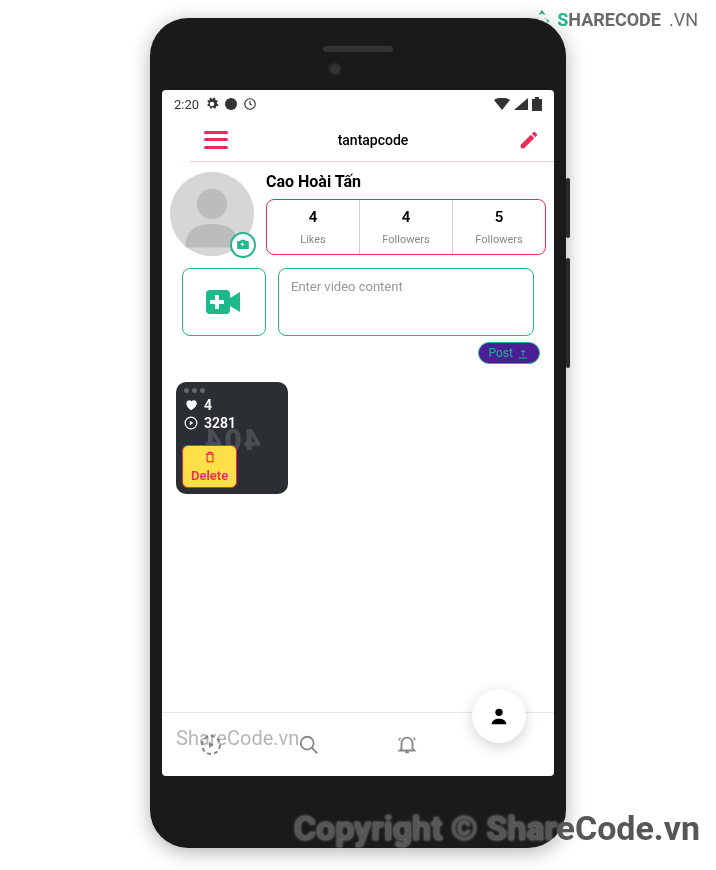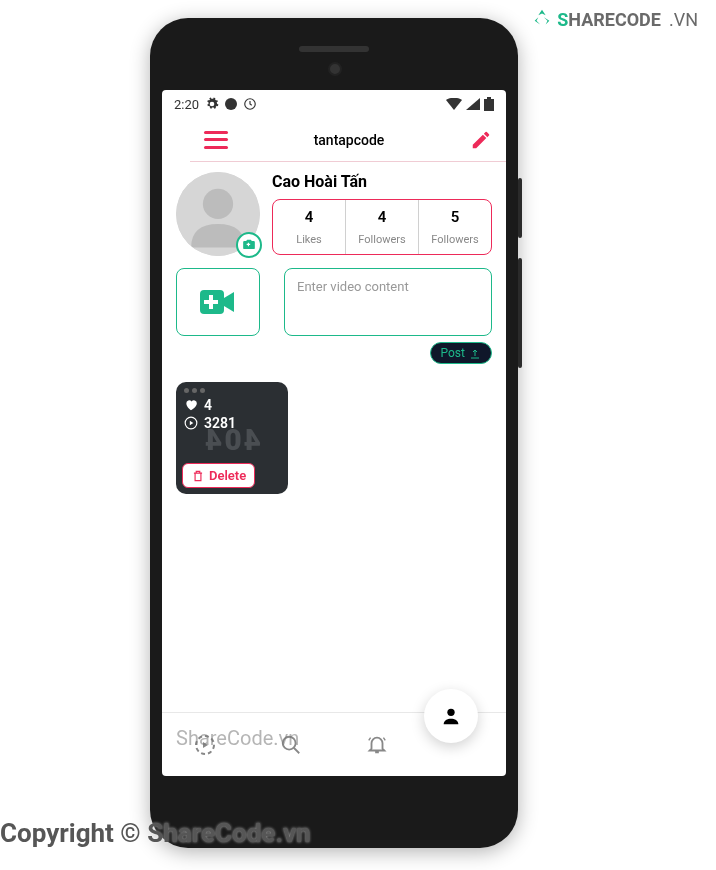--- a/index.html
+++ b/index.html
@@ -7,21 +7,21 @@
   font-family: -apple-system, BlinkMacSystemFont, "Segoe UI", Roboto, sans-serif;
   background: #fff;
   width: 716px;
   height: 870px;
   position: relative;
 }
 .phone-frame {
   position: absolute;
   left: 150px;
   top: 18px;
-  width: 368px;
+  width: 416px;
   height: 830px;
   background: #1a1a1a;
   border-radius: 38px;
   padding: 12px;
   box-shadow: 0 4px 20px rgba(0,0,0,0.3);
 }
 .phone-buttons-right {
   position: absolute;
   right: -4px;
   top: 160px;
@@ -90,21 +90,21 @@
   justify-content: space-between;
   padding: 0 14px;
   border-bottom: 1px solid #f0ccd4;
   margin-left: 28px;
 }
 .hamburger { width: 24px; height: 18px; display: flex; flex-direction: column; justify-content: space-between; }
 .hamburger span { height: 3px; background: #ed2a59; border-radius: 2px; }
 .header-title { font-size: 14px; font-weight: 500; color: #000; }
 .edit-icon { color: #ed2a59; }
 .profile-section {
-  padding: 10px 14px 8px;
+  padding: 10px 8px 8px;
   display: flex;
   gap: 12px;
   align-items: flex-start;
 }
 .avatar-wrap { position: relative; width: 84px; height: 84px; }
 .avatar {
   width: 84px; height: 84px; border-radius: 50%;
   background: #d6d6d6;
   display: flex; align-items: center; justify-content: center;
   overflow: hidden;
@@ -128,23 +128,23 @@
 .stat {
   flex: 1;
   text-align: center;
   padding: 8px 4px;
   border-right: 1px solid #d0d0d0;
 }
 .stat:last-child { border-right: none; }
 .stat-num { font-size: 15px; font-weight: 600; color: #000; }
 .stat-label { font-size: 11px; color: #888; margin-top: 7px; }
 .compose-row {
-  padding: 4px 14px 6px;
-  display: flex;
-  gap: 24px;
+  padding: 4px 20px 6px;
+  display: flex;
+  gap: 12px;
   align-items: stretch;
 }
 .upload-btn {
   width: 84px; height: 68px;
   border: 1.5px solid #1db98a;
   border-radius: 8px;
   display: flex; align-items: center; justify-content: center;
   color: #1db98a;
   background: #fff;
 }
@@ -161,21 +161,21 @@
   display: flex;
   justify-content: flex-end;
 }
 .post-btn {
   border: 1.5px solid #1db98a;
   border-radius: 14px;
   padding: 3px 10px;
   font-size: 12px;
   color: #1db98a;
   display: flex; align-items: flex-end; gap: 4px;
-  background: #0f172a;
+  background: #4c1d95;
 }
 .video-grid {
   padding: 8px 14px;
 }
 .video-card {
   width: 112px;
   height: 112px;
   background: #2b2f33;
   border-radius: 10px;
   position: relative;
@@ -186,23 +186,23 @@
 .window-dots span { width: 5px; height: 5px; border-radius: 50%; background: #666; }
 .video-stat { display: flex; align-items: center; gap: 6px; font-size: 14px; font-weight: 600; margin-bottom: 2px; }
 .video-bg-text {
   position: absolute; top: 40px; left: 0; right: 0;
   text-align: center; font-size: 30px; font-weight: 900; color: #4a4e52;
   letter-spacing: 2px;
   transform: scaleX(-1);
 }
 .delete-btn {
   position: absolute; bottom: 6px; left: 6px;
-  background: #ffffff; border: 1.5px solid #ed2a59; border-radius: 6px;
+  background: #fde047; border: 1.5px solid #ed2a59; border-radius: 6px;
   padding: 4px 8px; display: flex; align-items: center; gap: 4px;
-  color: #ed2a59; font-size: 13px; font-weight: 600;
+  color: #ed2a59; font-size: 13px; font-weight: 600; flex-direction: column;
 }
 .bottom-nav {
   margin-top: auto;
   height: 64px;
   border-top: 1px solid #e8e8e8;
   display: flex;
   align-items: center;
   justify-content: space-around;
   position: relative;
   color: #888;
@@ -231,24 +231,24 @@
 .watermark-logo .vn { color: #6a6a6a; font-weight: 400; margin-left: 8px; }
 .watermark-mid {
   position: absolute;
   left: 176px;
   bottom: 120px;
   font-size: 20px;
   color: rgba(120,120,120,0.55);
 }
 .watermark-bottom {
   position: absolute;
-  left: 0; right: 0;
+  left: 0; right: 16px;
   bottom: 22px;
-  text-align: left;
-  font-size: 26px;
+  text-align: right;
+  font-size: 34px;
   font-weight: 700;
   color: #565656;
   text-shadow: 0 0 3px rgba(255,255,255,0.6);
 }
 </style>
 </head>
 <body>
 
 <div class="watermark-logo">
   <svg width="22" height="22" viewBox="0 0 24 24">

